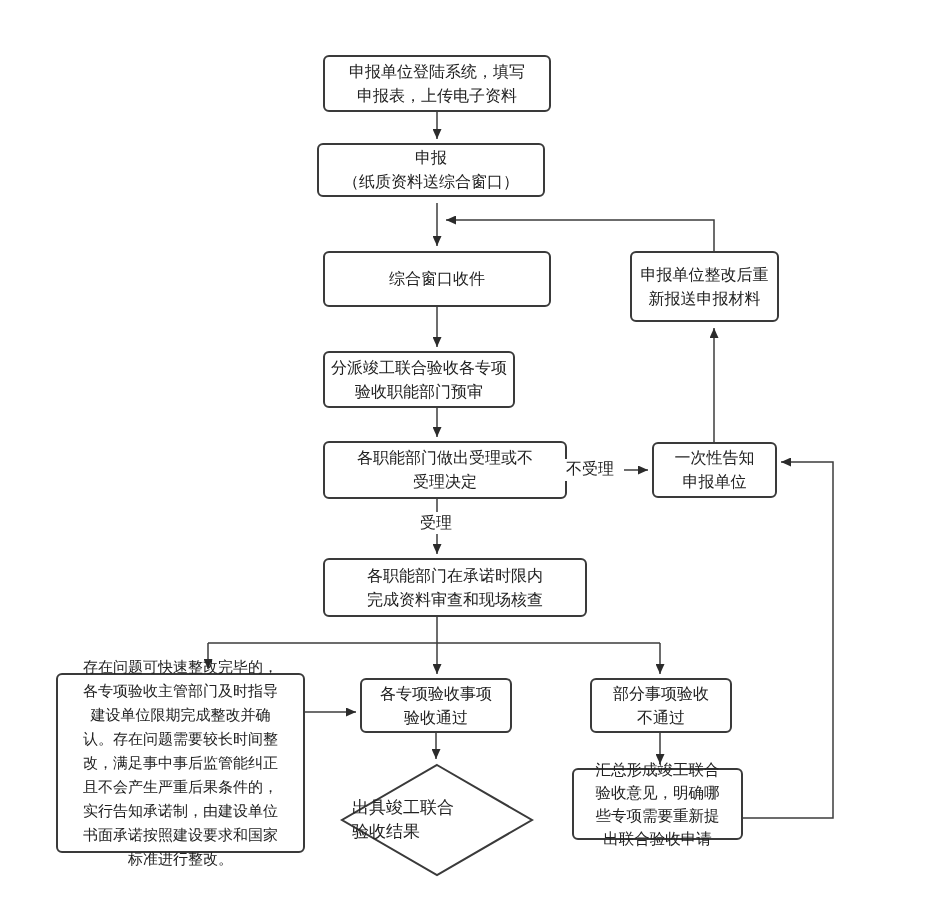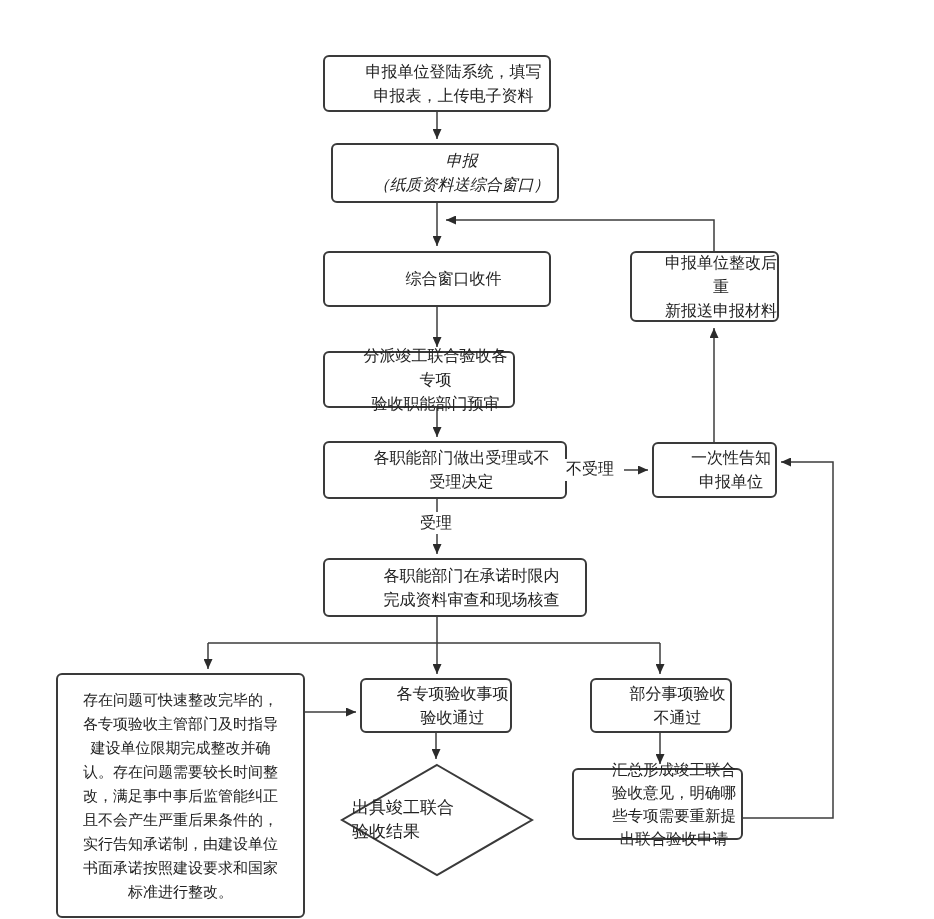--- a/index.html
+++ b/index.html
@@ -23,31 +23,30 @@
     background: #ffffff;
     border: 2px solid #3a3a3a;
     border-radius: 6px;
     display: flex;
     align-items: center;
     justify-content: center;
     text-align: center;
     white-space: pre-line;
     font-size: 16px;
     line-height: 24px;
-    padding-left: 33px;
   }
   .n-login    { left: 323px; top: 55px;  width: 228px; height: 57px; }
-  .n-declare  { left: 331px; top: 143px; width: 228px; height: 60px; font-style: italic; }
+  .n-declare  { left: 317px; top: 143px; width: 228px; height: 54px; }
   .n-receive  { left: 323px; top: 251px; width: 228px; height: 56px; }
   .n-dispatch { left: 323px; top: 351px; width: 192px; height: 57px; }
   .n-decision { left: 323px; top: 441px; width: 244px; height: 58px; }
   .n-review   { left: 323px; top: 558px; width: 264px; height: 59px; }
   .n-resubmit { left: 630px; top: 251px; width: 149px; height: 71px; }
   .n-notify   { left: 652px; top: 442px; width: 125px; height: 56px; }
-  .n-longtext { left: 56px;  top: 673px; width: 249px; height: 245px;
+  .n-longtext { left: 56px;  top: 673px; width: 249px; height: 180px;
                 font-size: 15px; line-height: 24px; padding: 2px; }
   .n-pass     { left: 360px; top: 678px; width: 152px; height: 55px; }
   .n-partial  { left: 590px; top: 678px; width: 142px; height: 55px; }
   .n-summary  { left: 572px; top: 768px; width: 171px; height: 72px;
                 font-size: 15.5px; line-height: 23px; }
   .n-result {
     position: absolute;
     left: 352px; top: 796px; width: 170px;
     white-space: pre-line;
     font-size: 17px;

